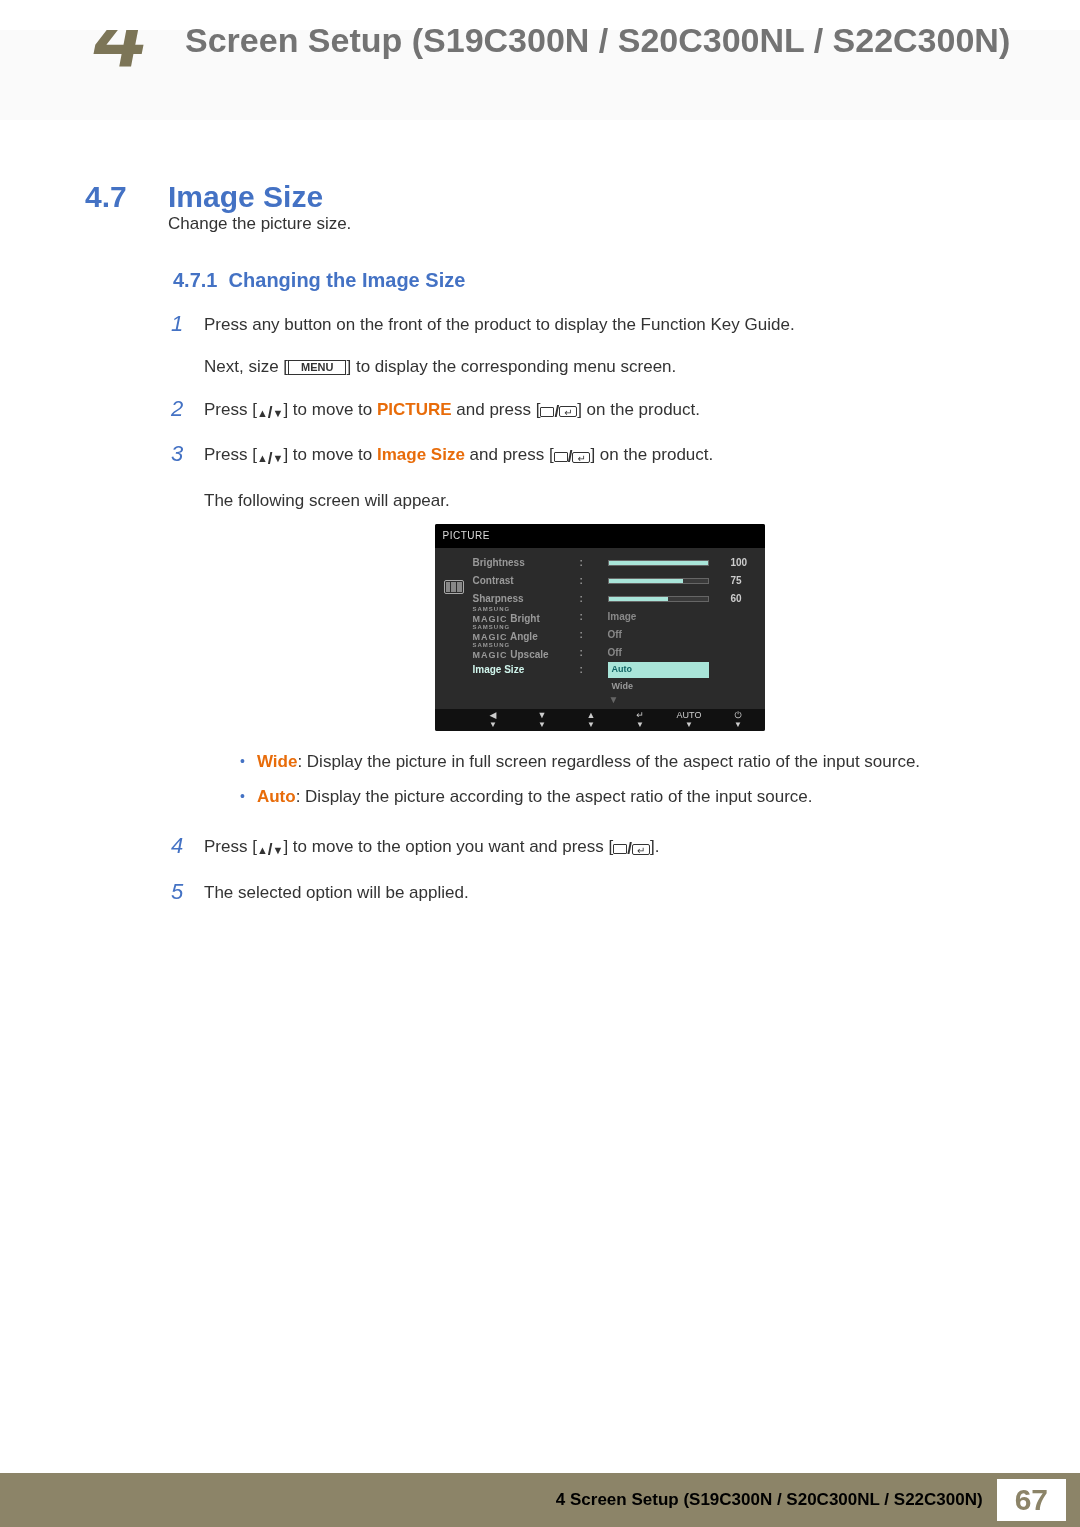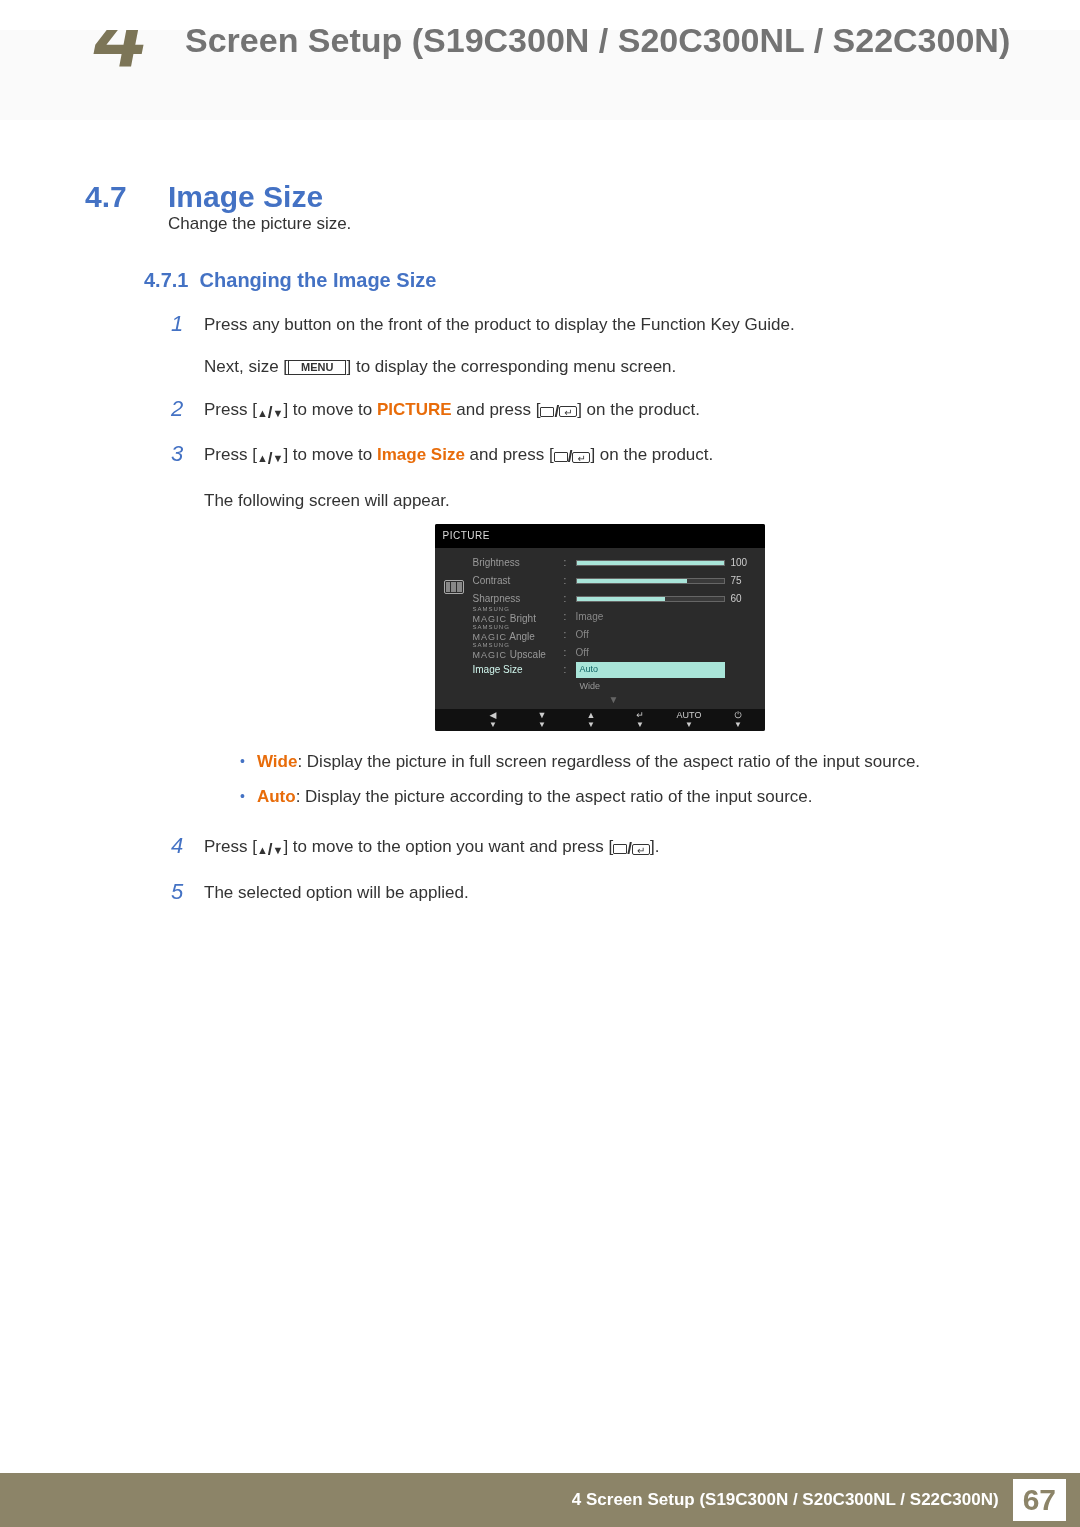--- a/index.html
+++ b/index.html
@@ -57,21 +57,21 @@
   .content {
     position: absolute;
     top: 180px;
     left: 85px;
     right: 85px;
   }
   .sec-row { display:flex; align-items: flex-start; gap: 28px; }
   .sec-num { font-size: 30px; font-weight: bold; color: #4472c4; width: 55px; }
   .sec-title { font-size: 30px; font-weight: bold; color: #4472c4; }
   .intro { margin-left: 83px; font-size: 17px; color:#333; }
-  .subsec { margin-left: 59px; margin-top: 35px; font-size: 20px; font-weight: bold; color: #4472c4; }
+  .subsec { margin-left: 88px; margin-top: 35px; font-size: 20px; font-weight: bold; color: #4472c4; }
   .steps { margin-left: 83px; margin-top: 20px; }
   .step { display:flex; align-items: flex-start; gap: 18px; margin-bottom: 16px; }
   .step-num { font-size: 22px; font-style: italic; font-weight: 400; color: #4472c4; width: 18px; text-align:center; flex:none; line-height:1.1;}
   .step-body { font-size: 17px; line-height: 1.55; flex: 1; color:#333;}
   .step-body p { margin-top: 16px; }
   .hl-orange { color: #e86c0a; font-weight: bold; }
   .menu-btn {
     display:inline-block;
     border:1px solid #333;
     font-size:11px;
@@ -130,21 +130,21 @@
   .osd-sidebar-ic {
     width:20px; height:14px;
     border:1px solid #aaa;
     border-radius:2px;
     display:flex;
     gap:1px;
     padding:1px;
   }
   .osd-sidebar-ic span { flex:1; background:#888; }
   .osd-list { flex:1; padding: 6px 10px 4px 0; }
-  .osd-row { display:flex; align-items:center; height:18px; gap:6px; }
+  .osd-row { display:flex; align-items:center; height:18px; gap:22px;font-weight:bold; }
   .osd-label { width: 85px; }
   .osd-colon { width:6px; }
   .osd-slider {
     height: 6px;
     flex:1;
     border:0.5px solid #666;
     position:relative;
     background:#3a3a3a;
   }
   .osd-slider-fill { position:absolute; top:0; bottom:0; left:0; background:#a9e5d9; }
@@ -184,27 +184,27 @@
     position:absolute;
     bottom:0; left:0; right:0;
     height: 54px;
     background: #8c8468;
     display:flex;
     align-items:center;
     justify-content:flex-end;
     padding-right: 14px;
     gap: 14px;
   }
-  .footer-text { color:#ffffff; font-size: 17px; font-weight:bold; }
+  .footer-text { color:#000000; font-size: 17px; font-weight:bold; }
   .footer-pg {
     background:#fff;
     color:#8c8468;
     font-size:30px;
     font-weight:bold;
-    padding: 4px 10px;
+    padding: 4px 18px;
   }
 </style>
 </head>
 <body>
 
 <div class="top-swatch"></div>
 <div class="chapter-num-clip"></div>
 <div class="header-band"></div>
 <div class="chapter-num">4</div>
 <div class="page-title">Screen Setup (S19C300N / S20C300NL / S22C300N)</div>

